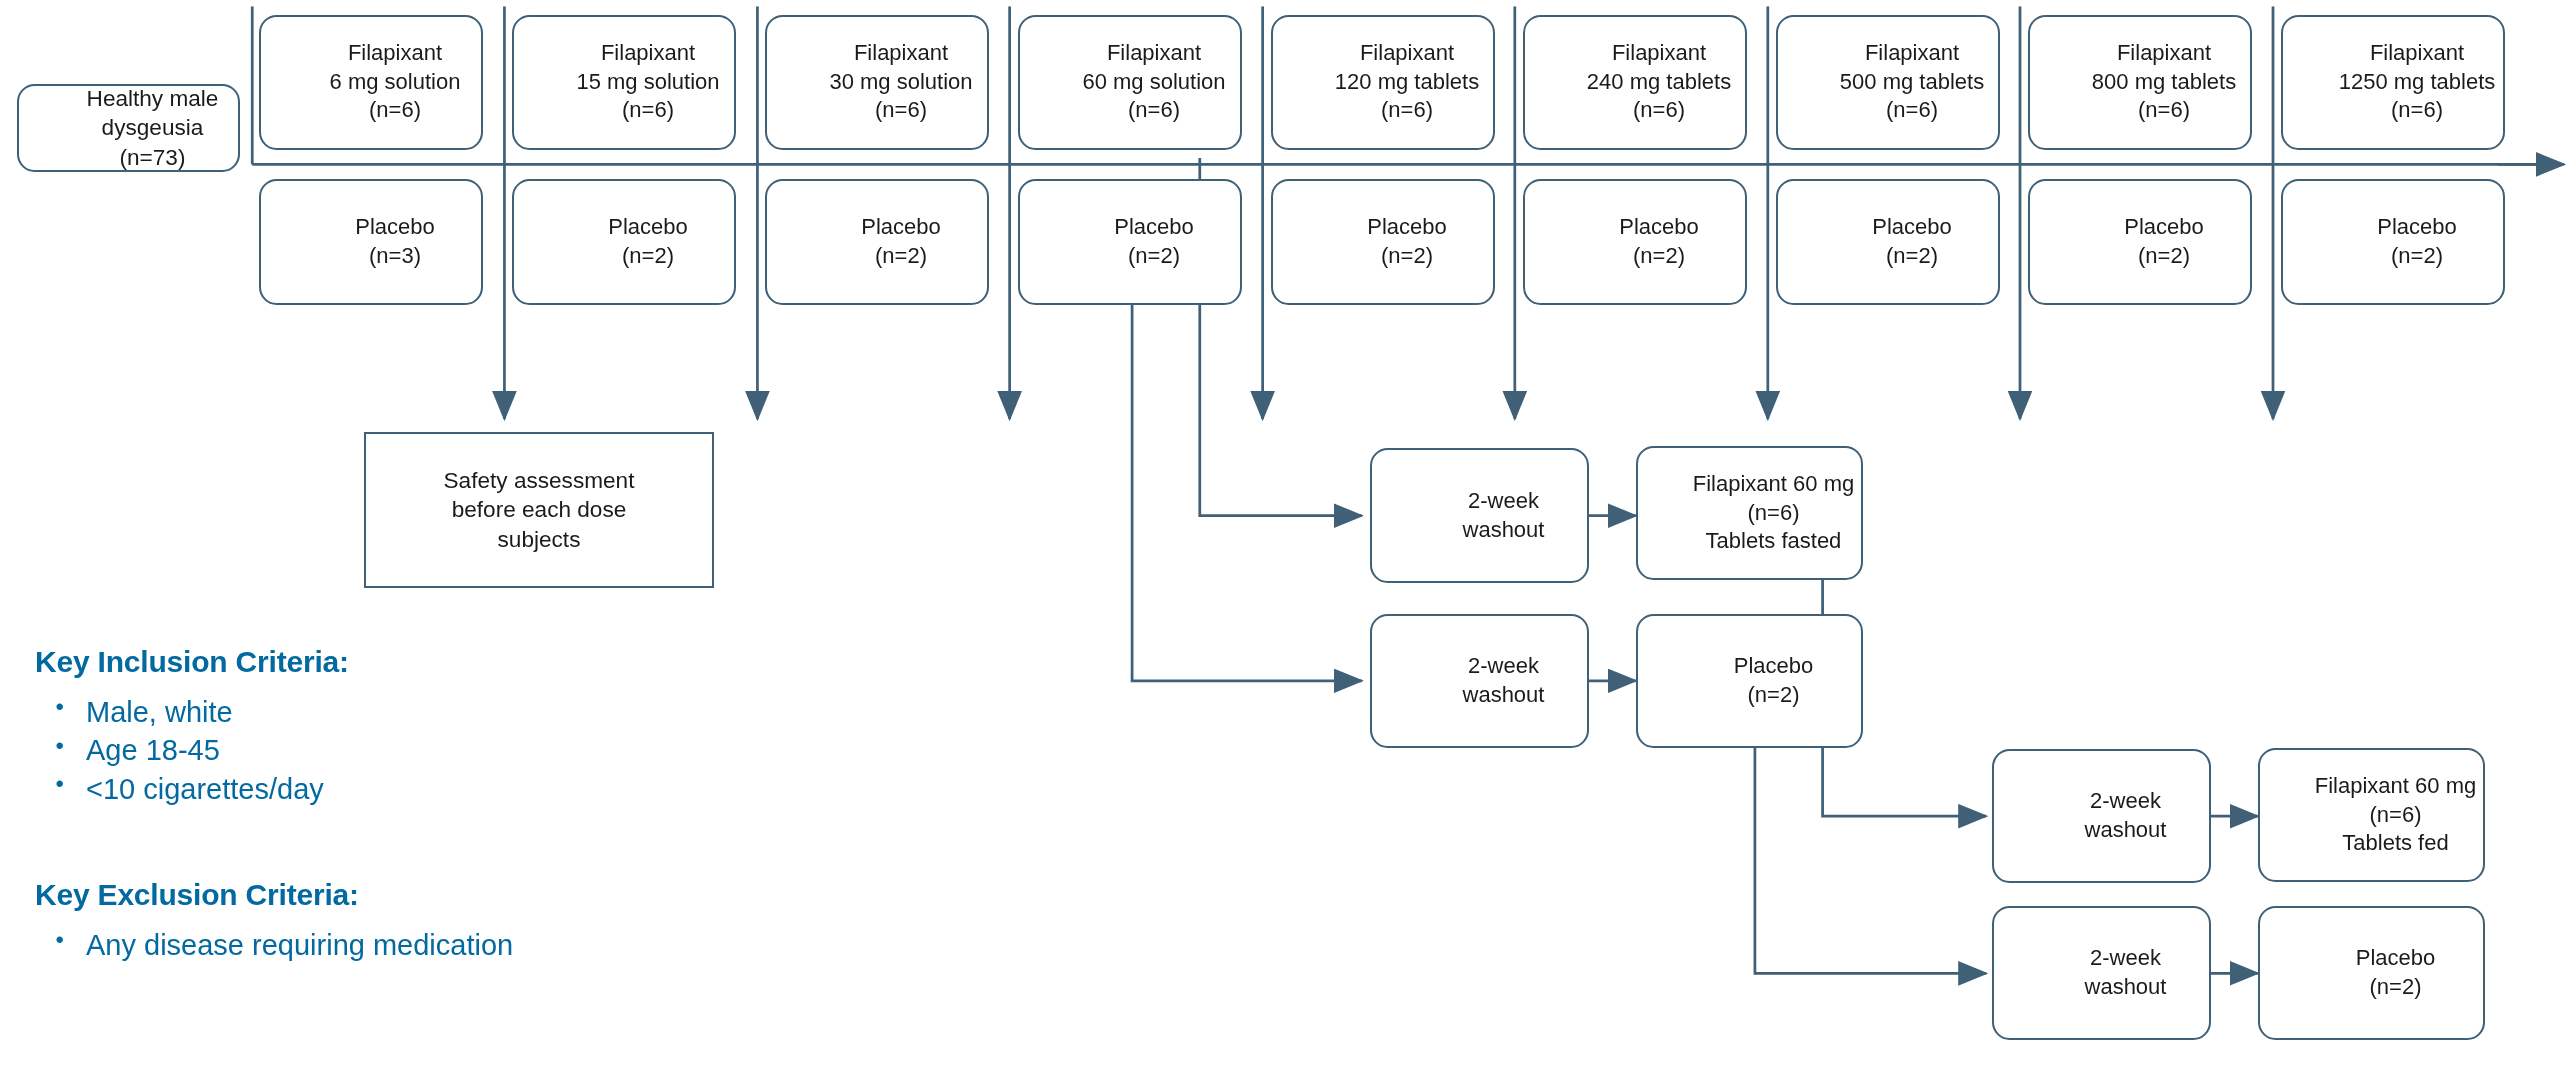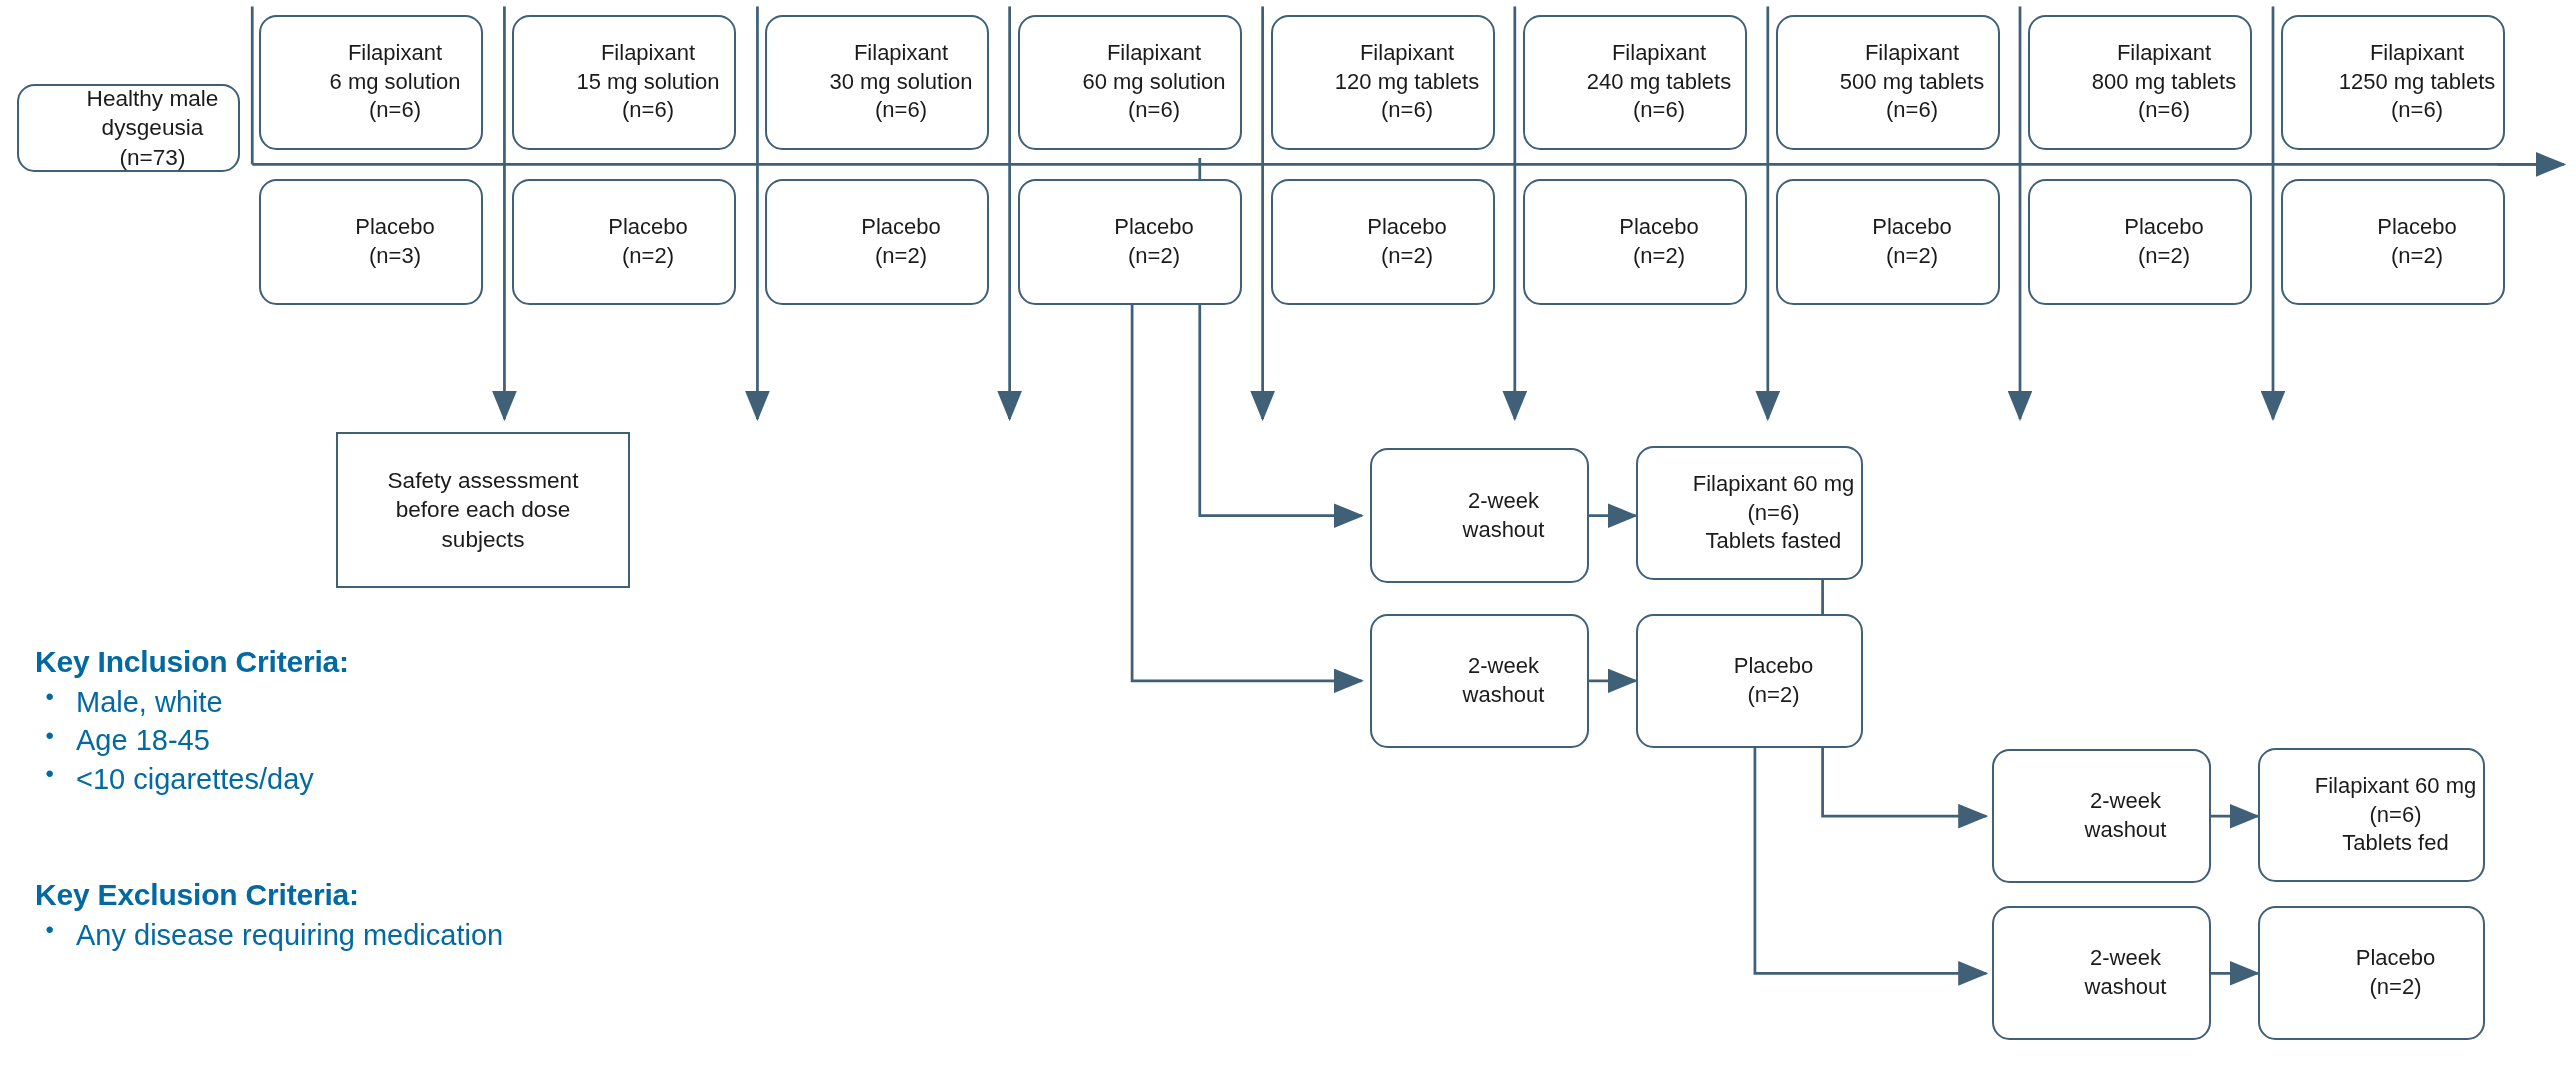--- a/index.html
+++ b/index.html
@@ -24,21 +24,21 @@
   .rounded{border-radius:17.7px;padding-left:48px;}
   .sharp{border-radius:0;}
   .node .txt{display:block;padding:0 4.8px;}
   .f-27{font-size:22px;}
   .f-28{font-size:22.6px;}
 
   .criteria{position:absolute;color:#0369a1;}
   .criteria h3{
     margin:0 0 1.6px 0;font-size:30px;font-weight:bold;letter-spacing:-0.2px;
   }
-  .criteria ul{list-style:none;margin:4px;padding:0;}
+  .criteria ul{list-style:none;margin:14px;padding:0;}
   .criteria li{
     font-size:29px;line-height:1.32;position:relative;padding-left:37px;
     white-space:nowrap;
   }
   .criteria li:before{
     content:"\2022";position:absolute;left:6.4px;top:-1.6px;font-size:24px;
   }
 </style>
 </head>
 <body>
@@ -220,21 +220,21 @@
       <span>(n=6)</span>
     </span>
   </div>
   <div class="node rounded f-27" style="left:2281px;top:179px;width:224px;height:126px;">
     <span class="txt">
       <span>Placebo</span><br>
       <span>(n=2)</span>
     </span>
   </div>
 
-  <div class="node sharp f-28" style="left:336px;top:432px;width:294px;height:156px;">
+  <div class="node sharp f-28" style="left:364px;top:432px;width:350px;height:156px;">
     <span class="txt">
       <span>Safety assessment</span><br>
       <span>before each dose</span><br>
       <span>subjects</span>
     </span>
   </div>
 
   <div class="node rounded f-27" style="left:1370px;top:448px;width:219px;height:135px;">
     <span class="txt">
       <span>2-week</span><br>

